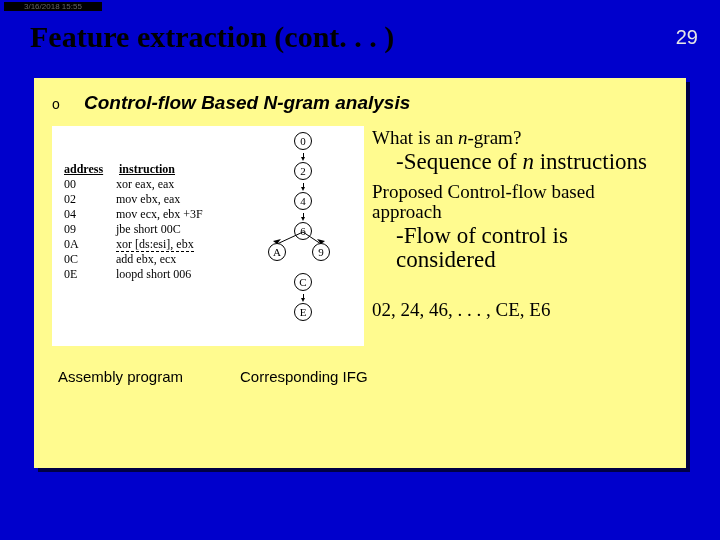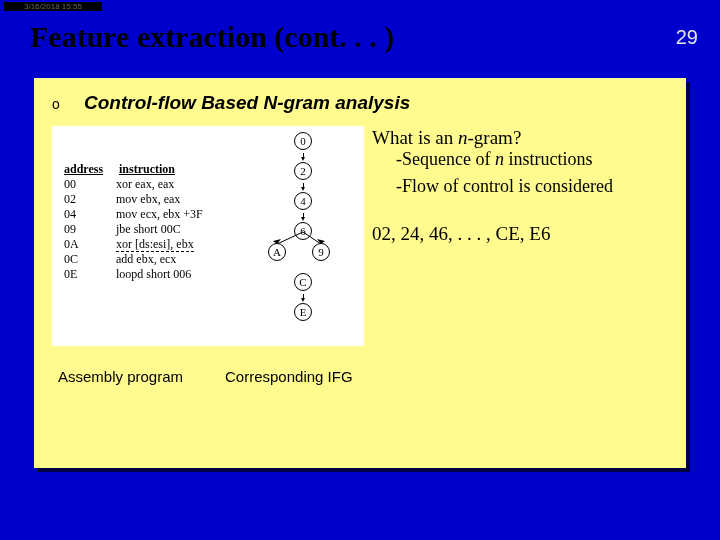--- a/index.html
+++ b/index.html
@@ -117,25 +117,25 @@
   .nodeA { top: 0; left: 0; }
   svg.bsvg { position: absolute; top: -11px; left: 0; width: 70px; height: 16px; overflow: visible; }
   .rtext {
     font-size: 19px;
     line-height: 1.05;
     flex: 1;
     padding-top: 2px;
   }
   .rtext .q { font-size: 19px; margin-bottom: 2px; }
   .rtext .q .ng { font-style: italic; }
-  .rtext .sub { font-size: 18px; margin-left: 24px; margin-bottom: 8px; }
+  .rtext .sub { font-size: 23px; margin-left: 24px; margin-bottom: 8px; }
   .rtext .sub .nital { font-style: italic; }
   .captions {
     display: flex;
-    gap: 17px;
+    gap: 32px;
     margin-top: 22px;
     font-family: Arial, sans-serif;
     font-size: 15px;
   }
   .cap1 { width: 150px; margin-left: 6px; }
   .cap2 { }
 </style>
 </head>
 <body>
 
@@ -189,20 +189,24 @@
       </div>
     </div>
 
     <div class="rtext">
       <div class="q">
         <span>What is an </span><span class="ng">n</span><span>-gram?</span>
       </div>
       <div class="sub">
         <span>-Sequence of </span><span class="nital">n</span><span> instructions</span>
       </div>
+      <div class="q">
+        <span>Proposed Control-flow based</span><br>
+        <span>approach</span>
+      </div>
       <div class="sub">-Flow of control is considered</div>
       <div class="q">
         <br>
         <span>02, 24, 46, . . . , CE, E6</span>
       </div>
     </div>
   </div>
 
   <div class="captions">
     <div class="cap1">Assembly program</div>

